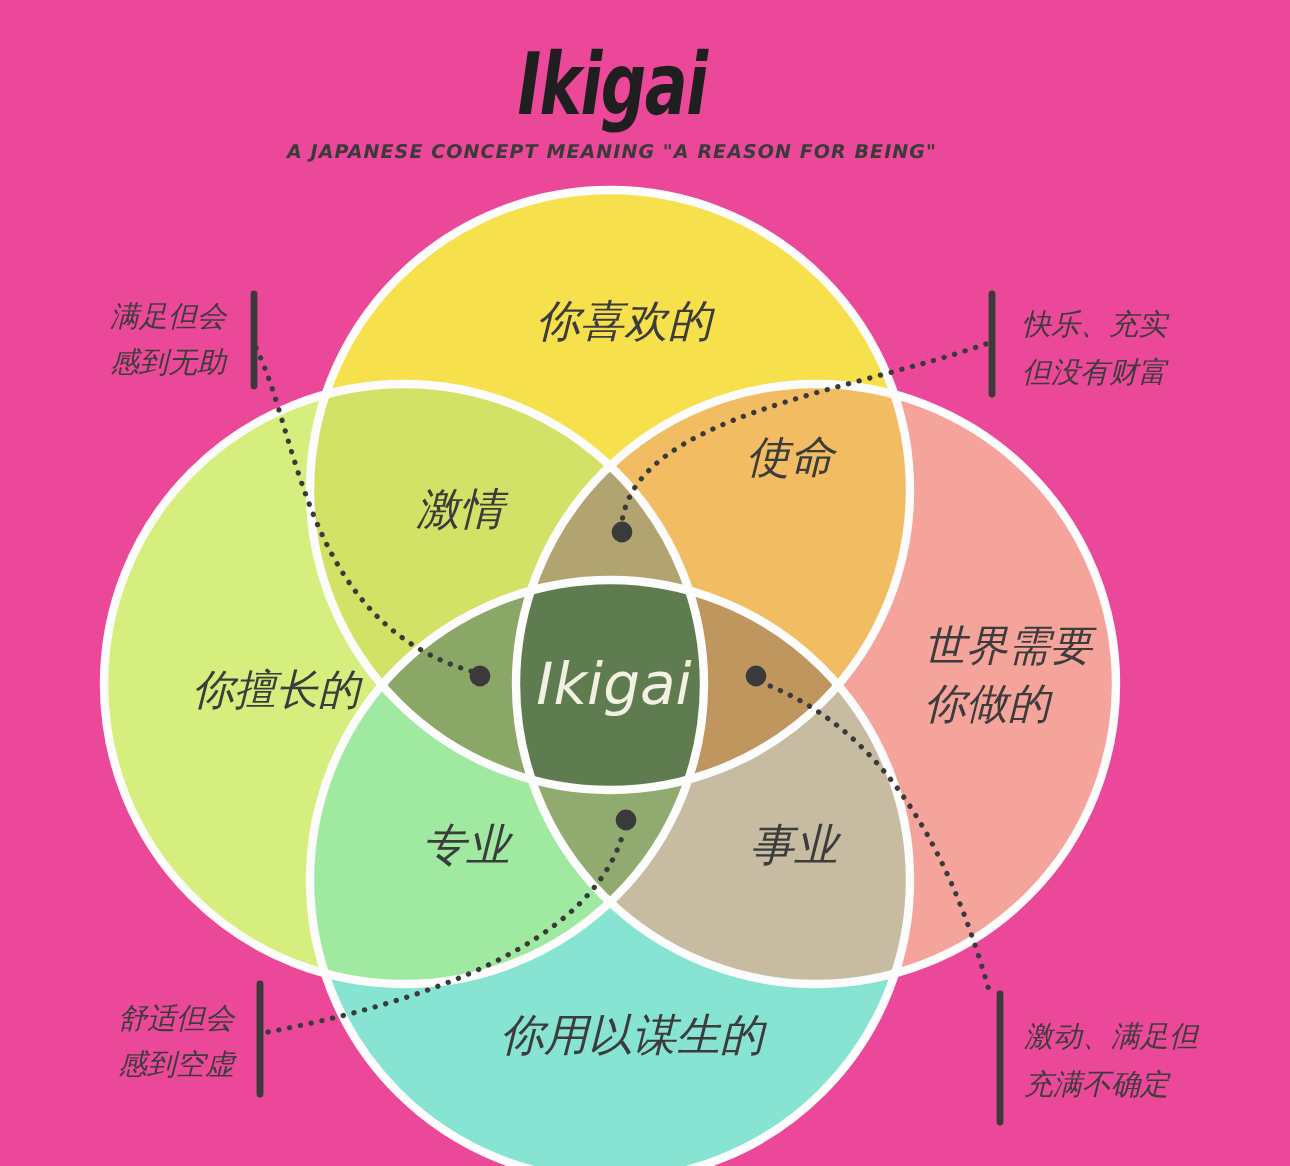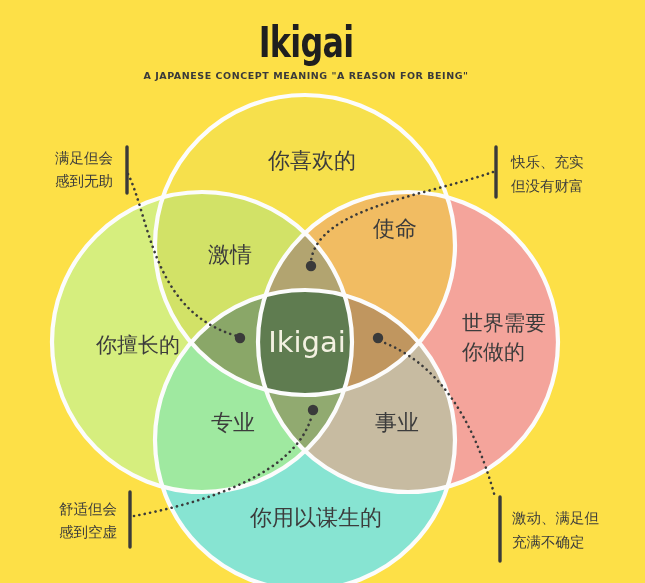--- a/index.html
+++ b/index.html
@@ -1,22 +1,23 @@
 <!DOCTYPE html>
 <html><head>
 <meta charset="utf-8">
 <style>
   html, body { margin: 0; padding: 0; background: #ffffff; }
   .stage {
     position: relative;
     width: 645px;
     height: 583px;
-    background: #fde047;
+    background: #ec4899;
     overflow: hidden;
     font-family: "DejaVu Sans", sans-serif;
+    font-style: italic;
   }
   svg { display: block; }
   svg text {
     font-family: "DejaVu Sans", "Liberation Sans", sans-serif;
   }
   .cjk-label { font-weight: 500; }
   .ann-text  { font-weight: 400; }
 </style>
 </head>
 <body>

